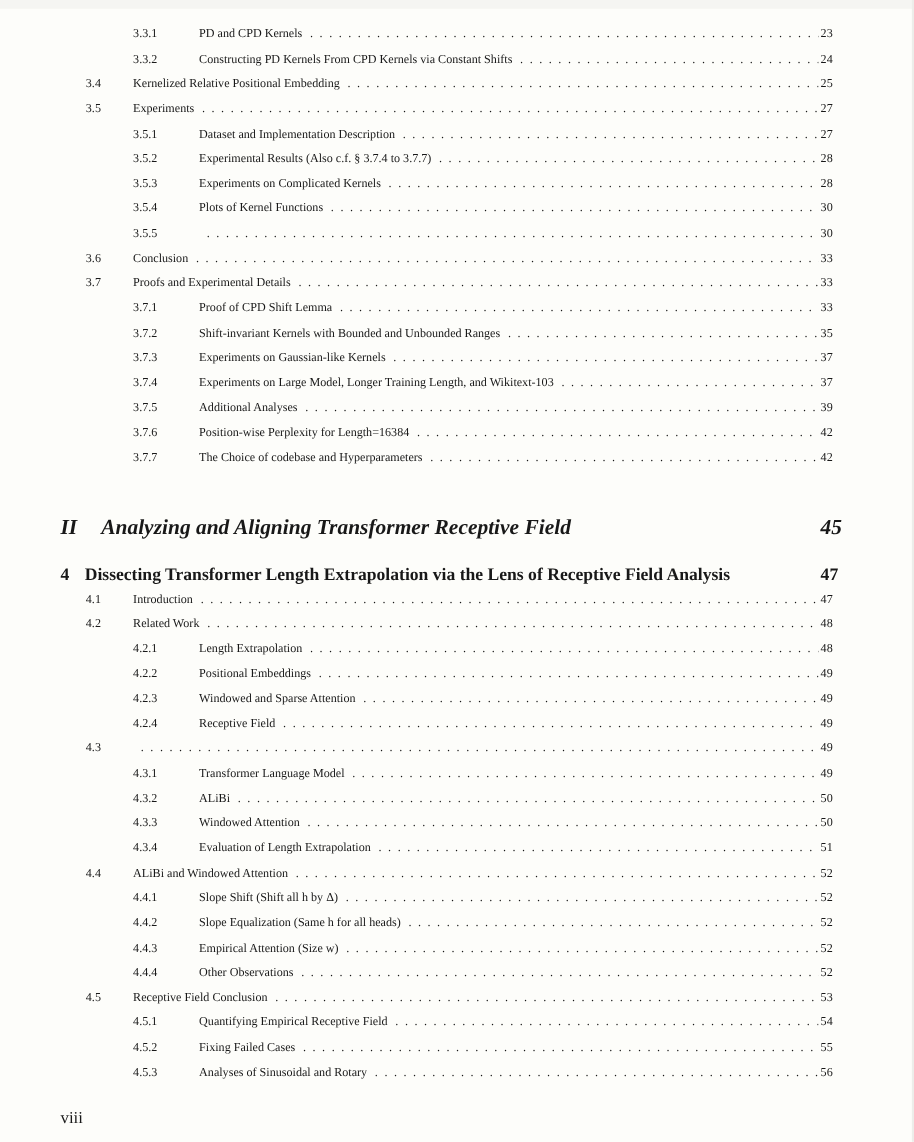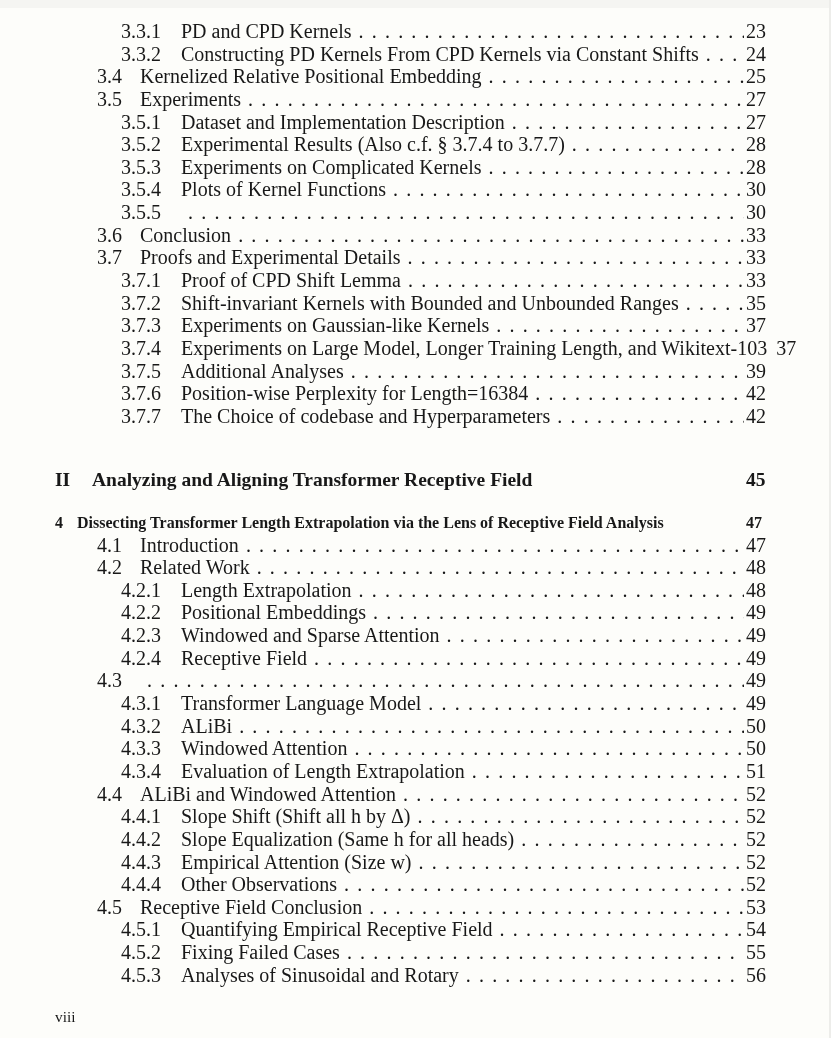--- a/index.html
+++ b/index.html
@@ -27,51 +27,52 @@
     width: 2px;
     background: #ededea;
   }
   .toc {
     position: relative;
     padding: 20px 55px 0 55px;
   }
   .row {
     display: flex;
     align-items: baseline;
-    font-size: 20px;
+    font-size: 11px;
     line-height: 22.65px;
     height: 22.65px;
     white-space: nowrap;
   }
   .row .num { flex: none; }
   .row .title { flex: none; }
   .row .leader {
     flex: 1 1 auto;
     overflow: hidden;
     white-space: nowrap;
     letter-spacing: 1.6px;
     margin: 0 2px 0 7px;
   }
   .row .page {
     flex: none;
     min-width: 30px;
   }
   
   .row.sec { padding-left: 23px; }
-  .row.sec .num { width: 43px; margin-left: 19px; }
+  .row.sec .num { width: 43px; }
   
   .row.sub { padding-left: 66px; }
   .row.sub .num { width: 60px; }
   
   .row.part {
     font-weight: bold;
     font-size: 19.5px;
     line-height: 26px;
     height: 26px;
     margin-top: 39px;
+    font-style: italic;
   }
   .row.part .num { width: 37px; }
   
   .row.chapter {
     font-weight: bold;
     font-size: 16px;
     line-height: 23px;
     height: 23px;
     margin-top: 18px;
   }

